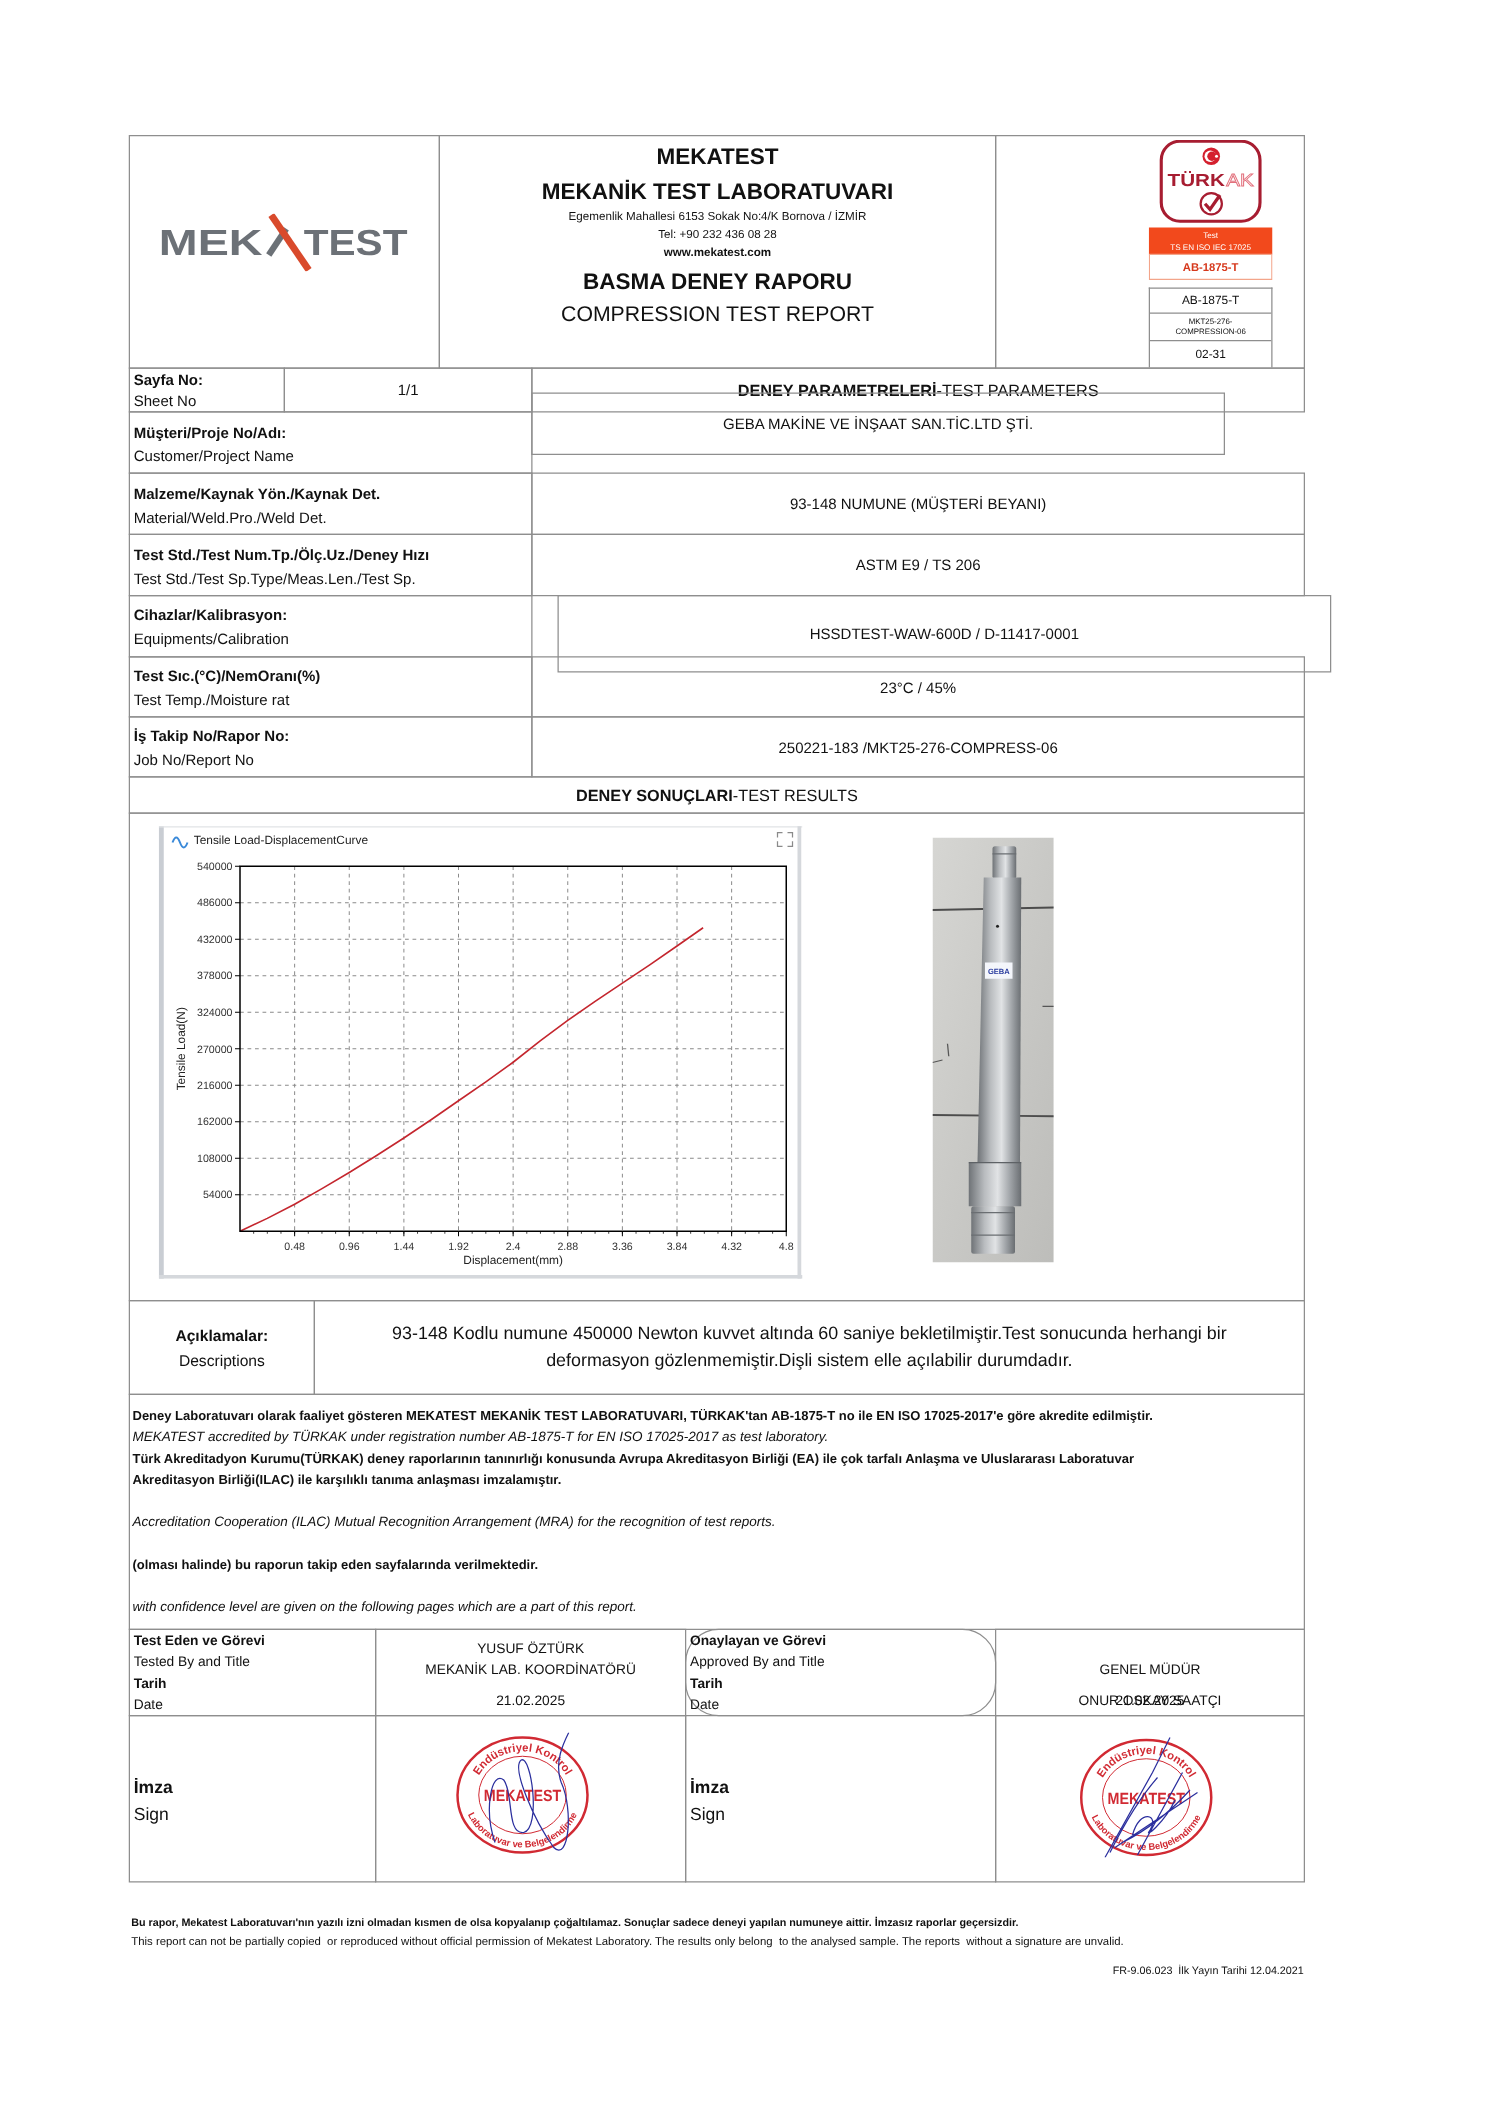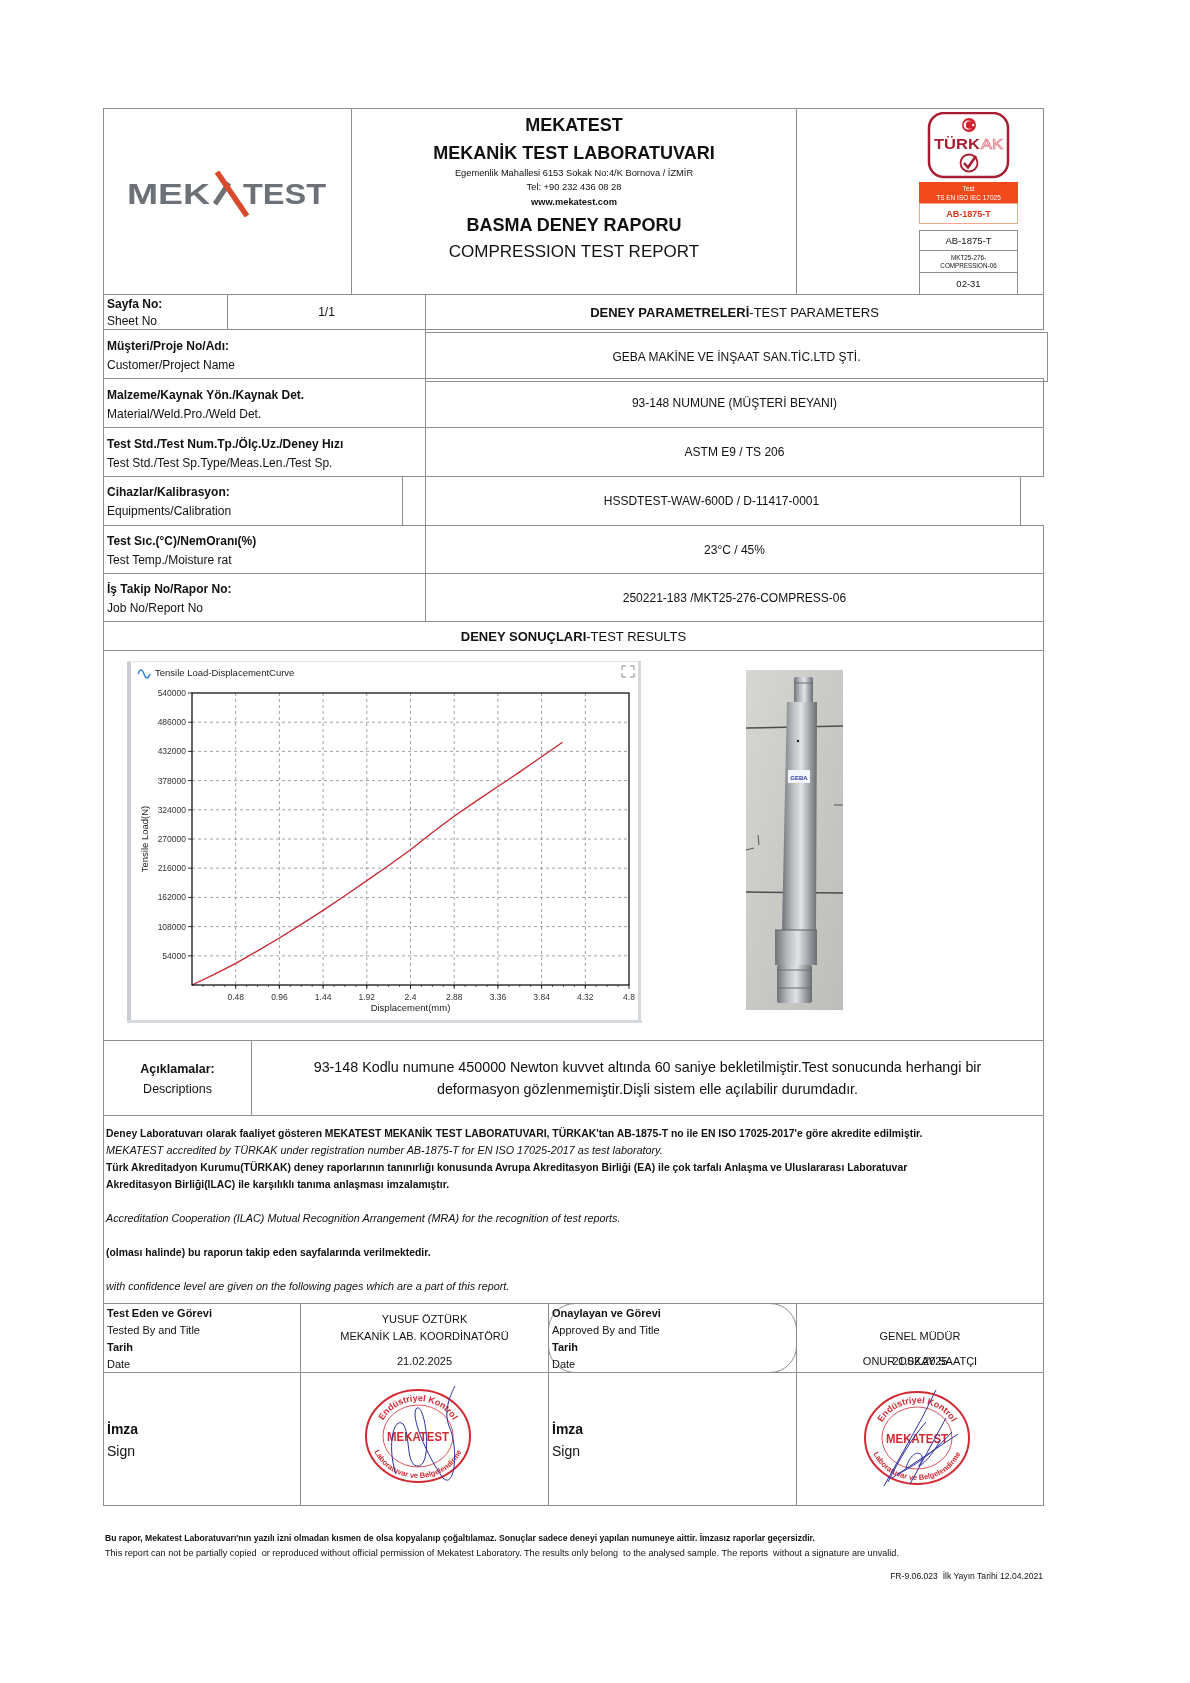--- a/index.html
+++ b/index.html
@@ -92,21 +92,21 @@
   <div class="val" style="font-size:13px;">
     <span class="b">DENEY PARAMETRELERİ</span>
       <span>-TEST PARAMETERS</span>
   </div>
 </div>
 
 <div class="cell" style="left:103px;top:329px;width:323px;height:50px;padding-left:16px;">
   <div class="lbl b" style="top:7px;">Müşteri/Proje No/Adı:</div>
   <div class="lbl" style="top:26px;">Customer/Project Name</div>
 </div>
-<div class="cell" style="left:425px;top:332px;width:623px;height:50px;">
+<div class="cell" style="left:425px;top:314px;width:555px;height:50px;">
   <div class="val">GEBA MAKİNE VE İNŞAAT SAN.TİC.LTD ŞTİ.</div>
 </div>
 
 <div class="cell" style="left:103px;top:378px;width:323px;height:50px;">
   <div class="lbl b" style="top:7px;">Malzeme/Kaynak Yön./Kaynak Det.</div>
   <div class="lbl" style="top:26px;">Material/Weld.Pro./Weld Det.</div>
 </div>
 <div class="cell" style="left:425px;top:378px;width:619px;height:50px;">
   <div class="val">93-148 NUMUNE (MÜŞTERİ BEYANI)</div>
 </div>
@@ -116,21 +116,21 @@
   <div class="lbl" style="top:26px;">Test Std./Test Sp.Type/Meas.Len./Test Sp.</div>
 </div>
 <div class="cell" style="left:425px;top:427px;width:619px;height:50px;">
   <div class="val">ASTM E9 / TS 206</div>
 </div>
 
 <div class="cell" style="left:103px;top:476px;width:323px;height:50px;">
   <div class="lbl b" style="top:6px;">Cihazlar/Kalibrasyon:</div>
   <div class="lbl" style="top:25px;">Equipments/Calibration</div>
 </div>
-<div class="cell" style="left:402px;top:476px;width:619px;height:50px;">
+<div class="cell" style="left:446px;top:476px;width:619px;height:62px;">
   <div class="val">HSSDTEST-WAW-600D / D-11417-0001</div>
 </div>
 
 <div class="cell" style="left:103px;top:525px;width:323px;height:49px;">
   <div class="lbl b" style="top:6px;">Test Sıc.(°C)/NemOranı(%)</div>
   <div class="lbl" style="top:25px;">Test Temp./Moisture rat</div>
 </div>
 <div class="cell" style="left:425px;top:525px;width:619px;height:49px;">
   <div class="val">23°C / 45%</div>
 </div>

